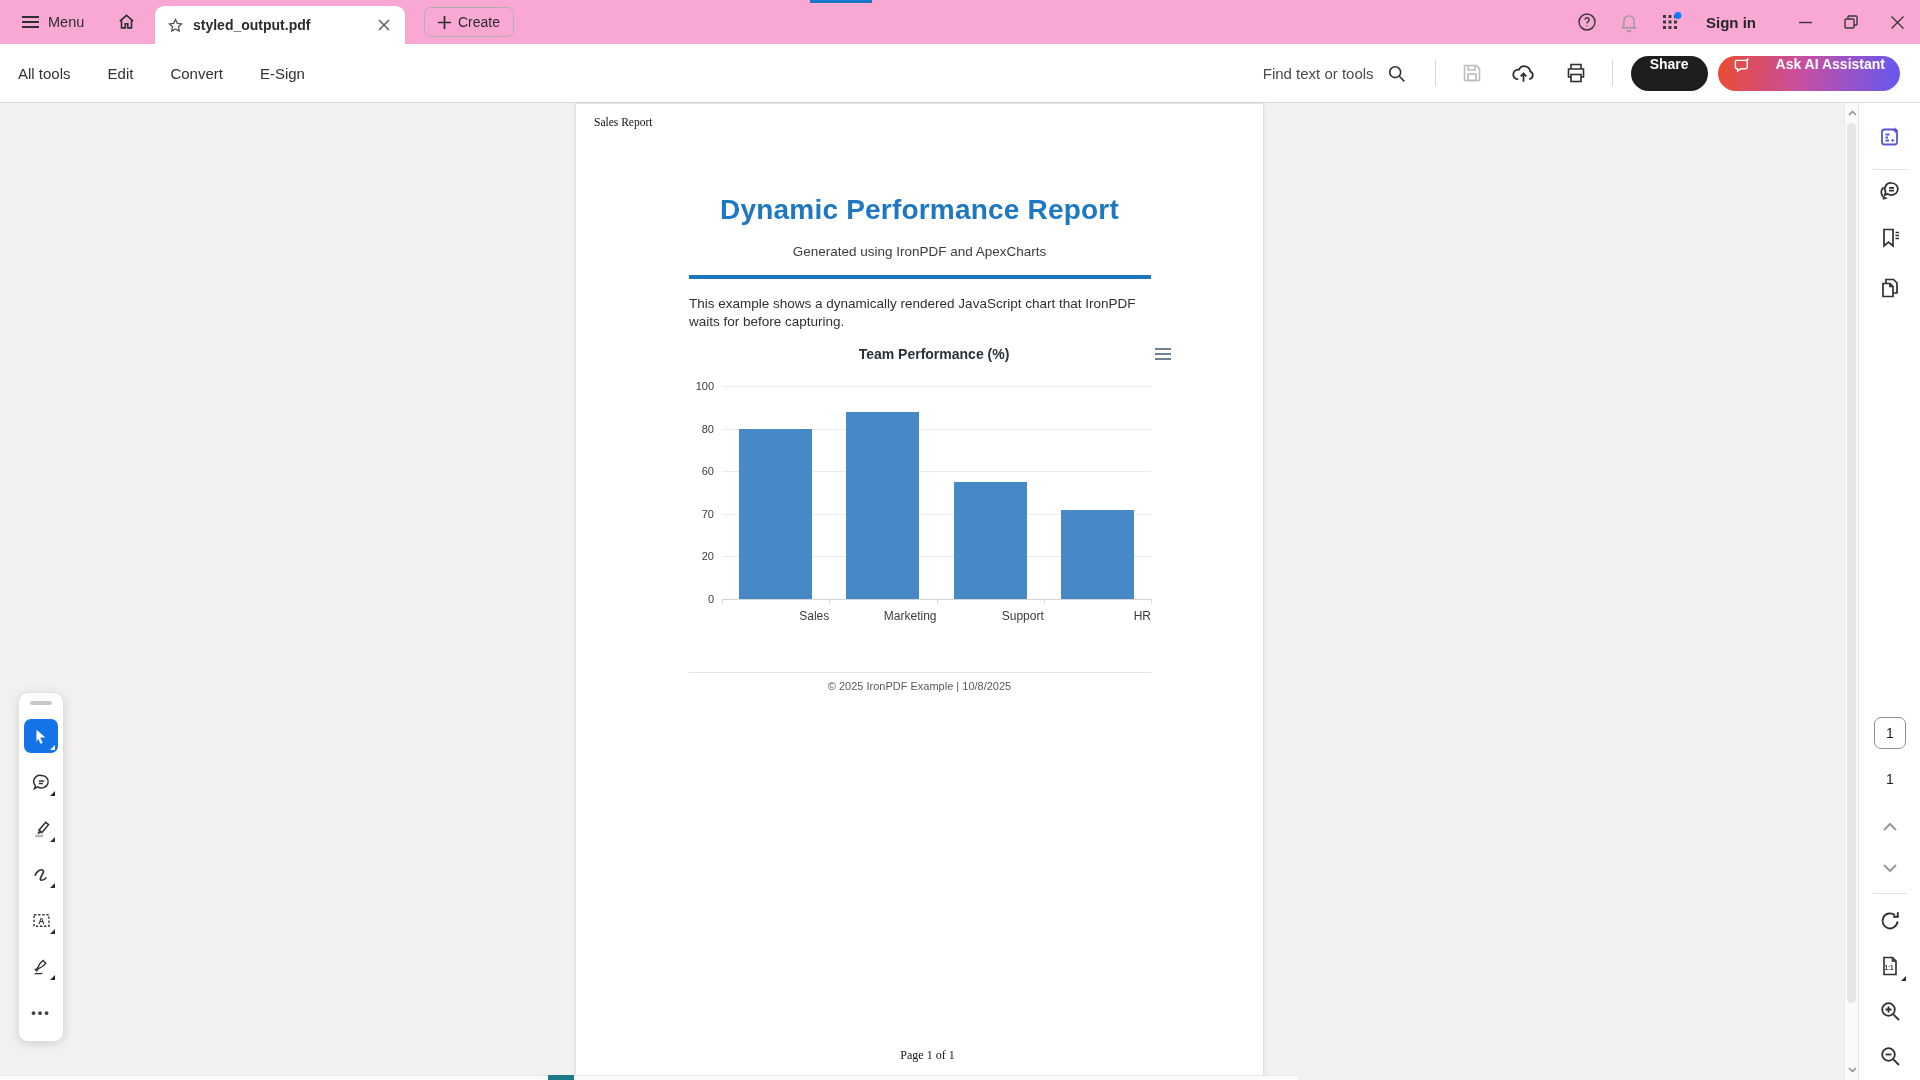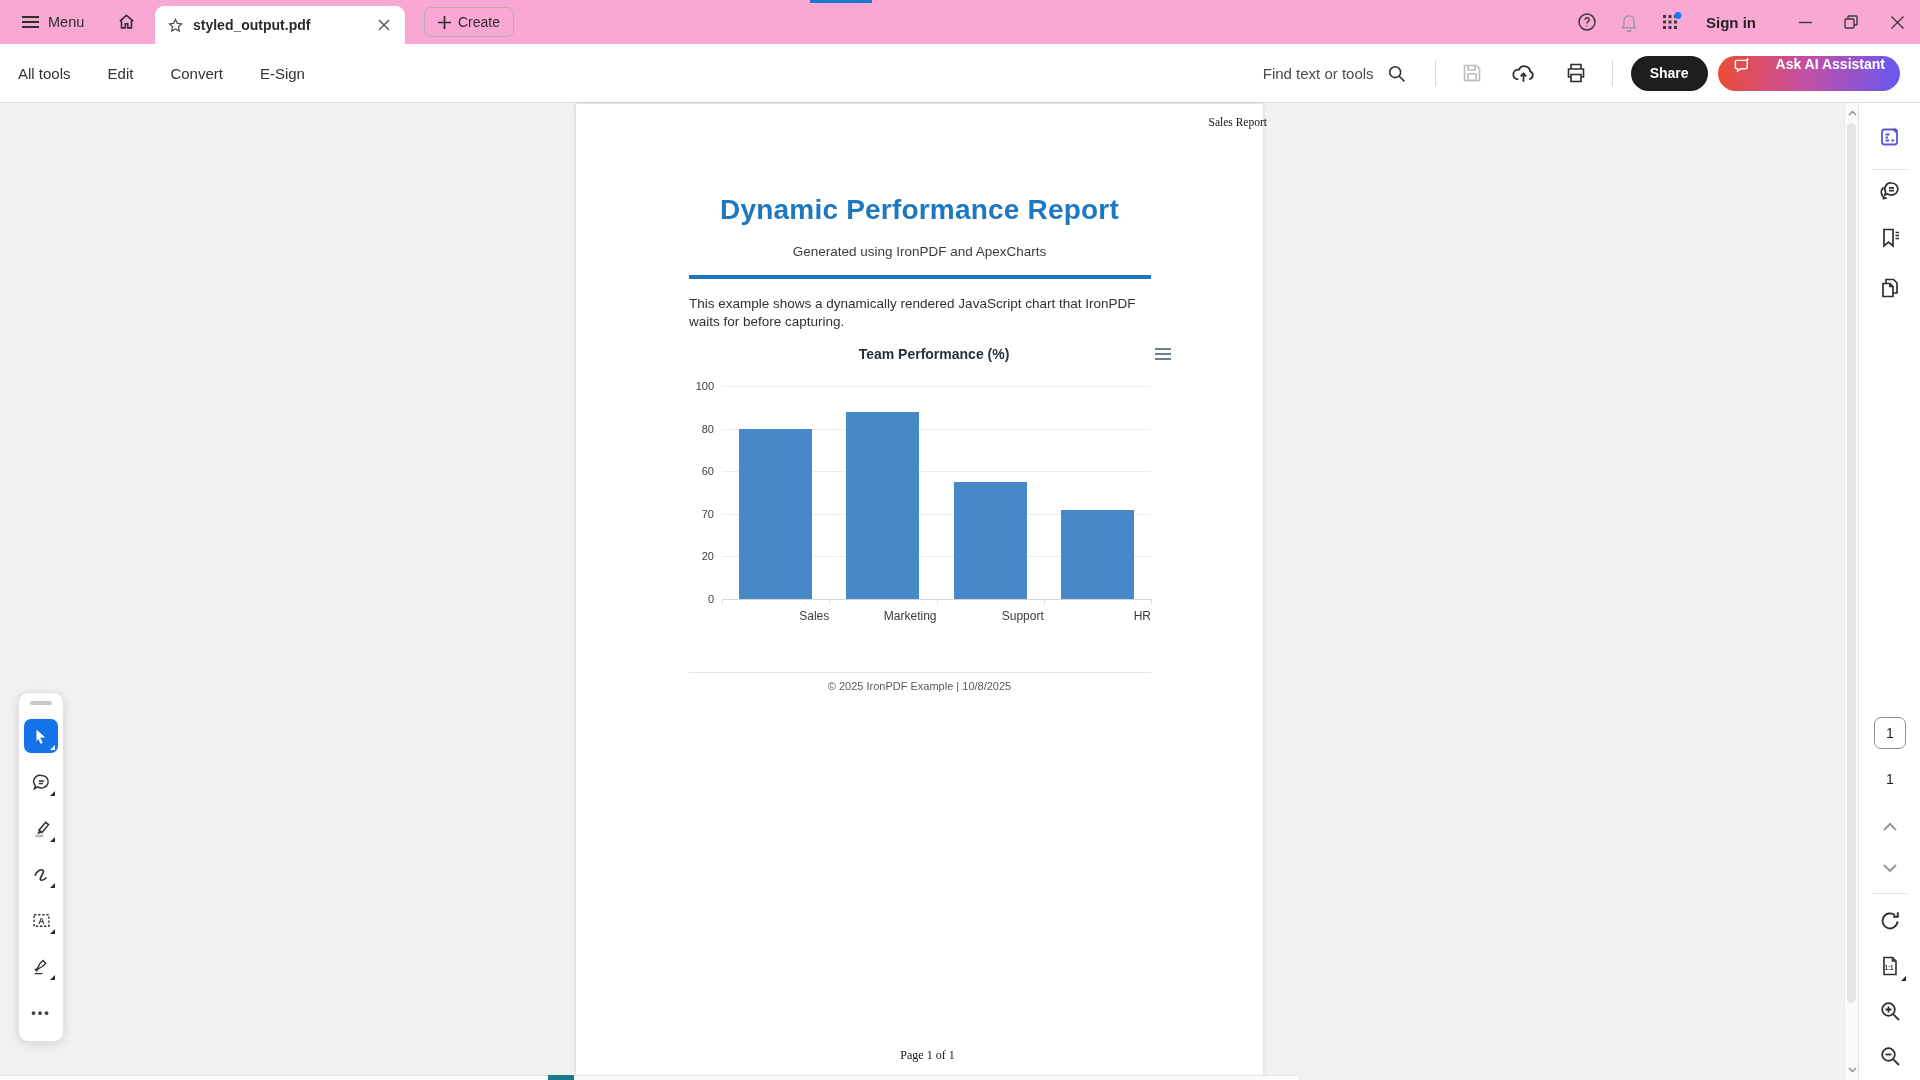--- a/index.html
+++ b/index.html
@@ -25,27 +25,27 @@
   .winctl { width:46px; height:44px; display:flex; align-items:center; justify-content:center; color:#3a3a3a; }
 
   
   .toolbar { position:absolute; top:44px; left:0; width:1920px; height:59px; background:#ffffff; border-bottom:1px solid #dcdcdc;padding-left:31px; }
   .tool-tabs { position:absolute; left:18px; top:0; height:58px; display:flex; align-items:center; gap:37px; font-size:15px; color:#323232; }
   .tool-tabs span { cursor:default; }
   .tool-right { position:absolute; right:20px; top:0; height:58px; display:flex; align-items:center; }
   .find-box { display:flex; align-items:center; gap:12px; font-size:15px; color:#4b4b4b; margin-right:18px; }
   .vdiv { width:1px; height:26px; background:#d8d8d8; margin:0 10px; }
   .act-icon { width:34px; height:34px; display:flex; align-items:center; justify-content:center; margin:0 9px; }
-  .share-btn { height:35px; padding:0 19px; border-radius:18px; background:#1e1e1e; color:#fff; font-size:14px; font-weight:bold; display:flex; align-items:center; margin:0 10px 0 8px; }
+  .share-btn { height:35px; padding:0 19px; border-radius:18px; background:#1e1e1e; color:#fff; font-size:14px; font-weight:bold; display:flex; align-items:flex-start; margin:0 10px 0 8px; }
   .ai-btn { height:35px; padding:0 15px; border-radius:18px; background:linear-gradient(95deg,#ec4c33 0%,#c44fa4 48%,#6558f0 100%); color:#fff; font-size:14px; font-weight:bold; display:flex; align-items:flex-start; gap:24px; }
 
   
   .viewer { position:absolute; top:103px; left:0; width:1844px; height:977px; background:#f2f1ef; }
   .pdf-page { position:absolute; left:576px; top:1px; width:687px; height:976px; background:#ffffff; box-shadow:0 0 4px rgba(0,0,0,0.16); }
-  .doc-header { position:absolute; top:12px; left:4px; width:100%; text-align:right; font-family:"Liberation Serif", serif; font-size:11.5px; color:#111; }
+  .doc-header { position:absolute; top:12px; left:18px; width:100%; text-align:left; font-family:"Liberation Serif", serif; font-size:11.5px; color:#111; }
   .doc-title { position:absolute; top:90px; left:0; width:100%; text-align:center; font-size:28px; font-weight:bold; color:#1d78c1; letter-spacing:.2px; }
   .doc-subtitle { position:absolute; top:140px; left:0; width:100%; text-align:center; font-size:13.5px; color:#3c3c3c; }
   .doc-rule { position:absolute; top:171px; left:113px; width:462px; height:4px; background:#1b76bd; }
   .doc-body { position:absolute; top:191px; left:113px; width:452px; font-size:13.5px; line-height:1.33; color:#303030; }
   .chart { position:absolute; top:236px; left:113px; width:490px; height:300px; }
   .chart-title { position:absolute; top:6px; left:0; width:100%; text-align:center; font-size:14px; font-weight:bold; color:#263238; }
   .chart-menu { position:absolute; top:6px; right:6px; width:20px; height:16px; display:flex; flex-direction:column; justify-content:space-between; padding:2px 2px; }
   .chart-menu i { display:block; height:2px; background:#6e8192; }
   .chart-plot { position:absolute; left:33px; top:46px; width:429px; height:213px; }
   .gridline { position:absolute; left:0; right:0; height:1px; background:#ececec; }

